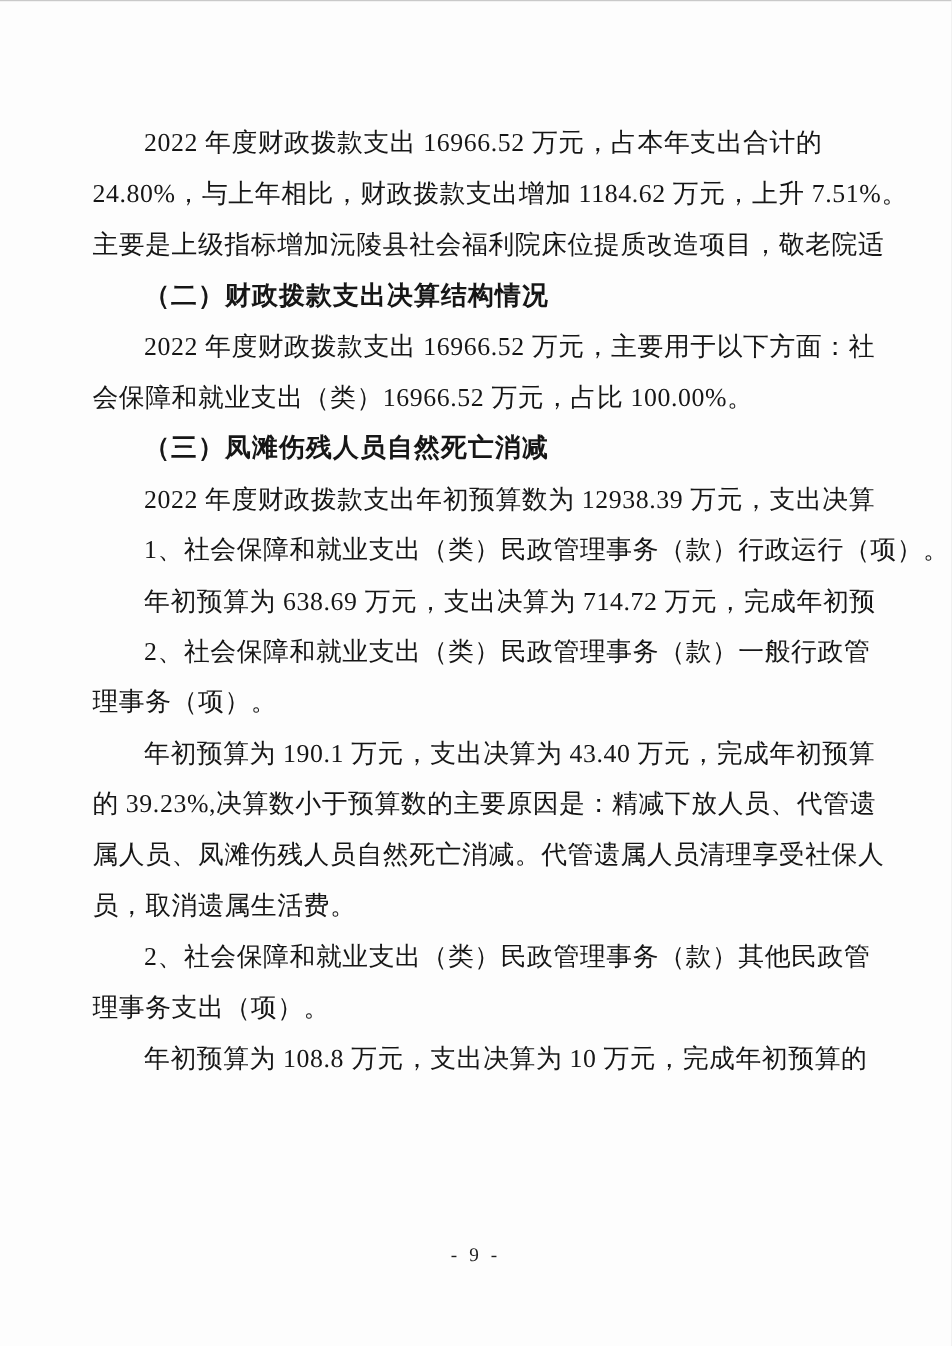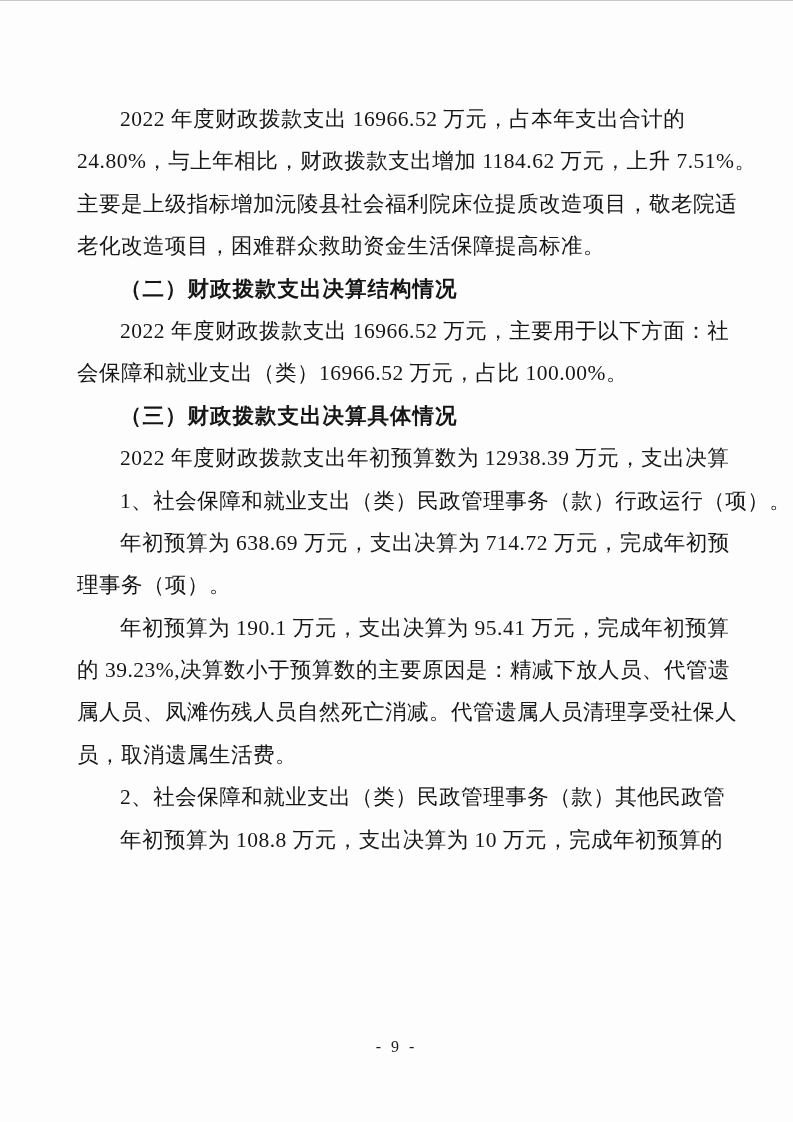--- a/index.html
+++ b/index.html
@@ -43,32 +43,33 @@
   }
 </style>
 </head>
 <body>
 
 <div class="page">
   <div class="doc-body">
     <div class="line indent">2022 年度财政拨款支出 16966.52 万元，占本年支出合计的</div>
     <div class="line">24.80%，与上年相比，财政拨款支出增加 1184.62 万元，上升 7.51%。</div>
     <div class="line">主要是上级指标增加沅陵县社会福利院床位提质改造项目，敬老院适</div>
-    <div class="line">老化改造项目，困难群众救助资金生活保障提高标准。</div>
     <div class="line indent heading">（二）财政拨款支出决算结构情况</div>
     <div class="line indent">2022 年度财政拨款支出 16966.52 万元，主要用于以下方面：社</div>
     <div class="line">会保障和就业支出（类）16966.52 万元，占比 100.00%。</div>
-    <div class="line indent heading">（三）财政拨款支出决算具体情况</div>
+    <div class="line indent heading">（三）凤滩伤残人员自然死亡消减</div>
     <div class="line indent">2022 年度财政拨款支出年初预算数为 12938.39 万元，支出决算</div>
     <div class="line indent">1、社会保障和就业支出（类）民政管理事务（款）行政运行（项）。</div>
     <div class="line indent">年初预算为 638.69 万元，支出决算为 714.72 万元，完成年初预</div>
+    <div class="line indent">2、社会保障和就业支出（类）民政管理事务（款）一般行政管</div>
     <div class="line">理事务（项）。</div>
-    <div class="line indent">年初预算为 190.1 万元，支出决算为 95.41 万元，完成年初预算</div>
+    <div class="line indent">年初预算为 190.1 万元，支出决算为 43.40 万元，完成年初预算</div>
     <div class="line">的 39.23%,决算数小于预算数的主要原因是：精减下放人员、代管遗</div>
     <div class="line">属人员、凤滩伤残人员自然死亡消减。代管遗属人员清理享受社保人</div>
     <div class="line">员，取消遗属生活费。</div>
     <div class="line indent">2、社会保障和就业支出（类）民政管理事务（款）其他民政管</div>
+    <div class="line">理事务支出（项）。</div>
     <div class="line indent">年初预算为 108.8 万元，支出决算为 10 万元，完成年初预算的</div>
   </div>
   <div class="page-footer">
     <span>- 9 -</span>
   </div>
 </div>
 
 </body></html>

